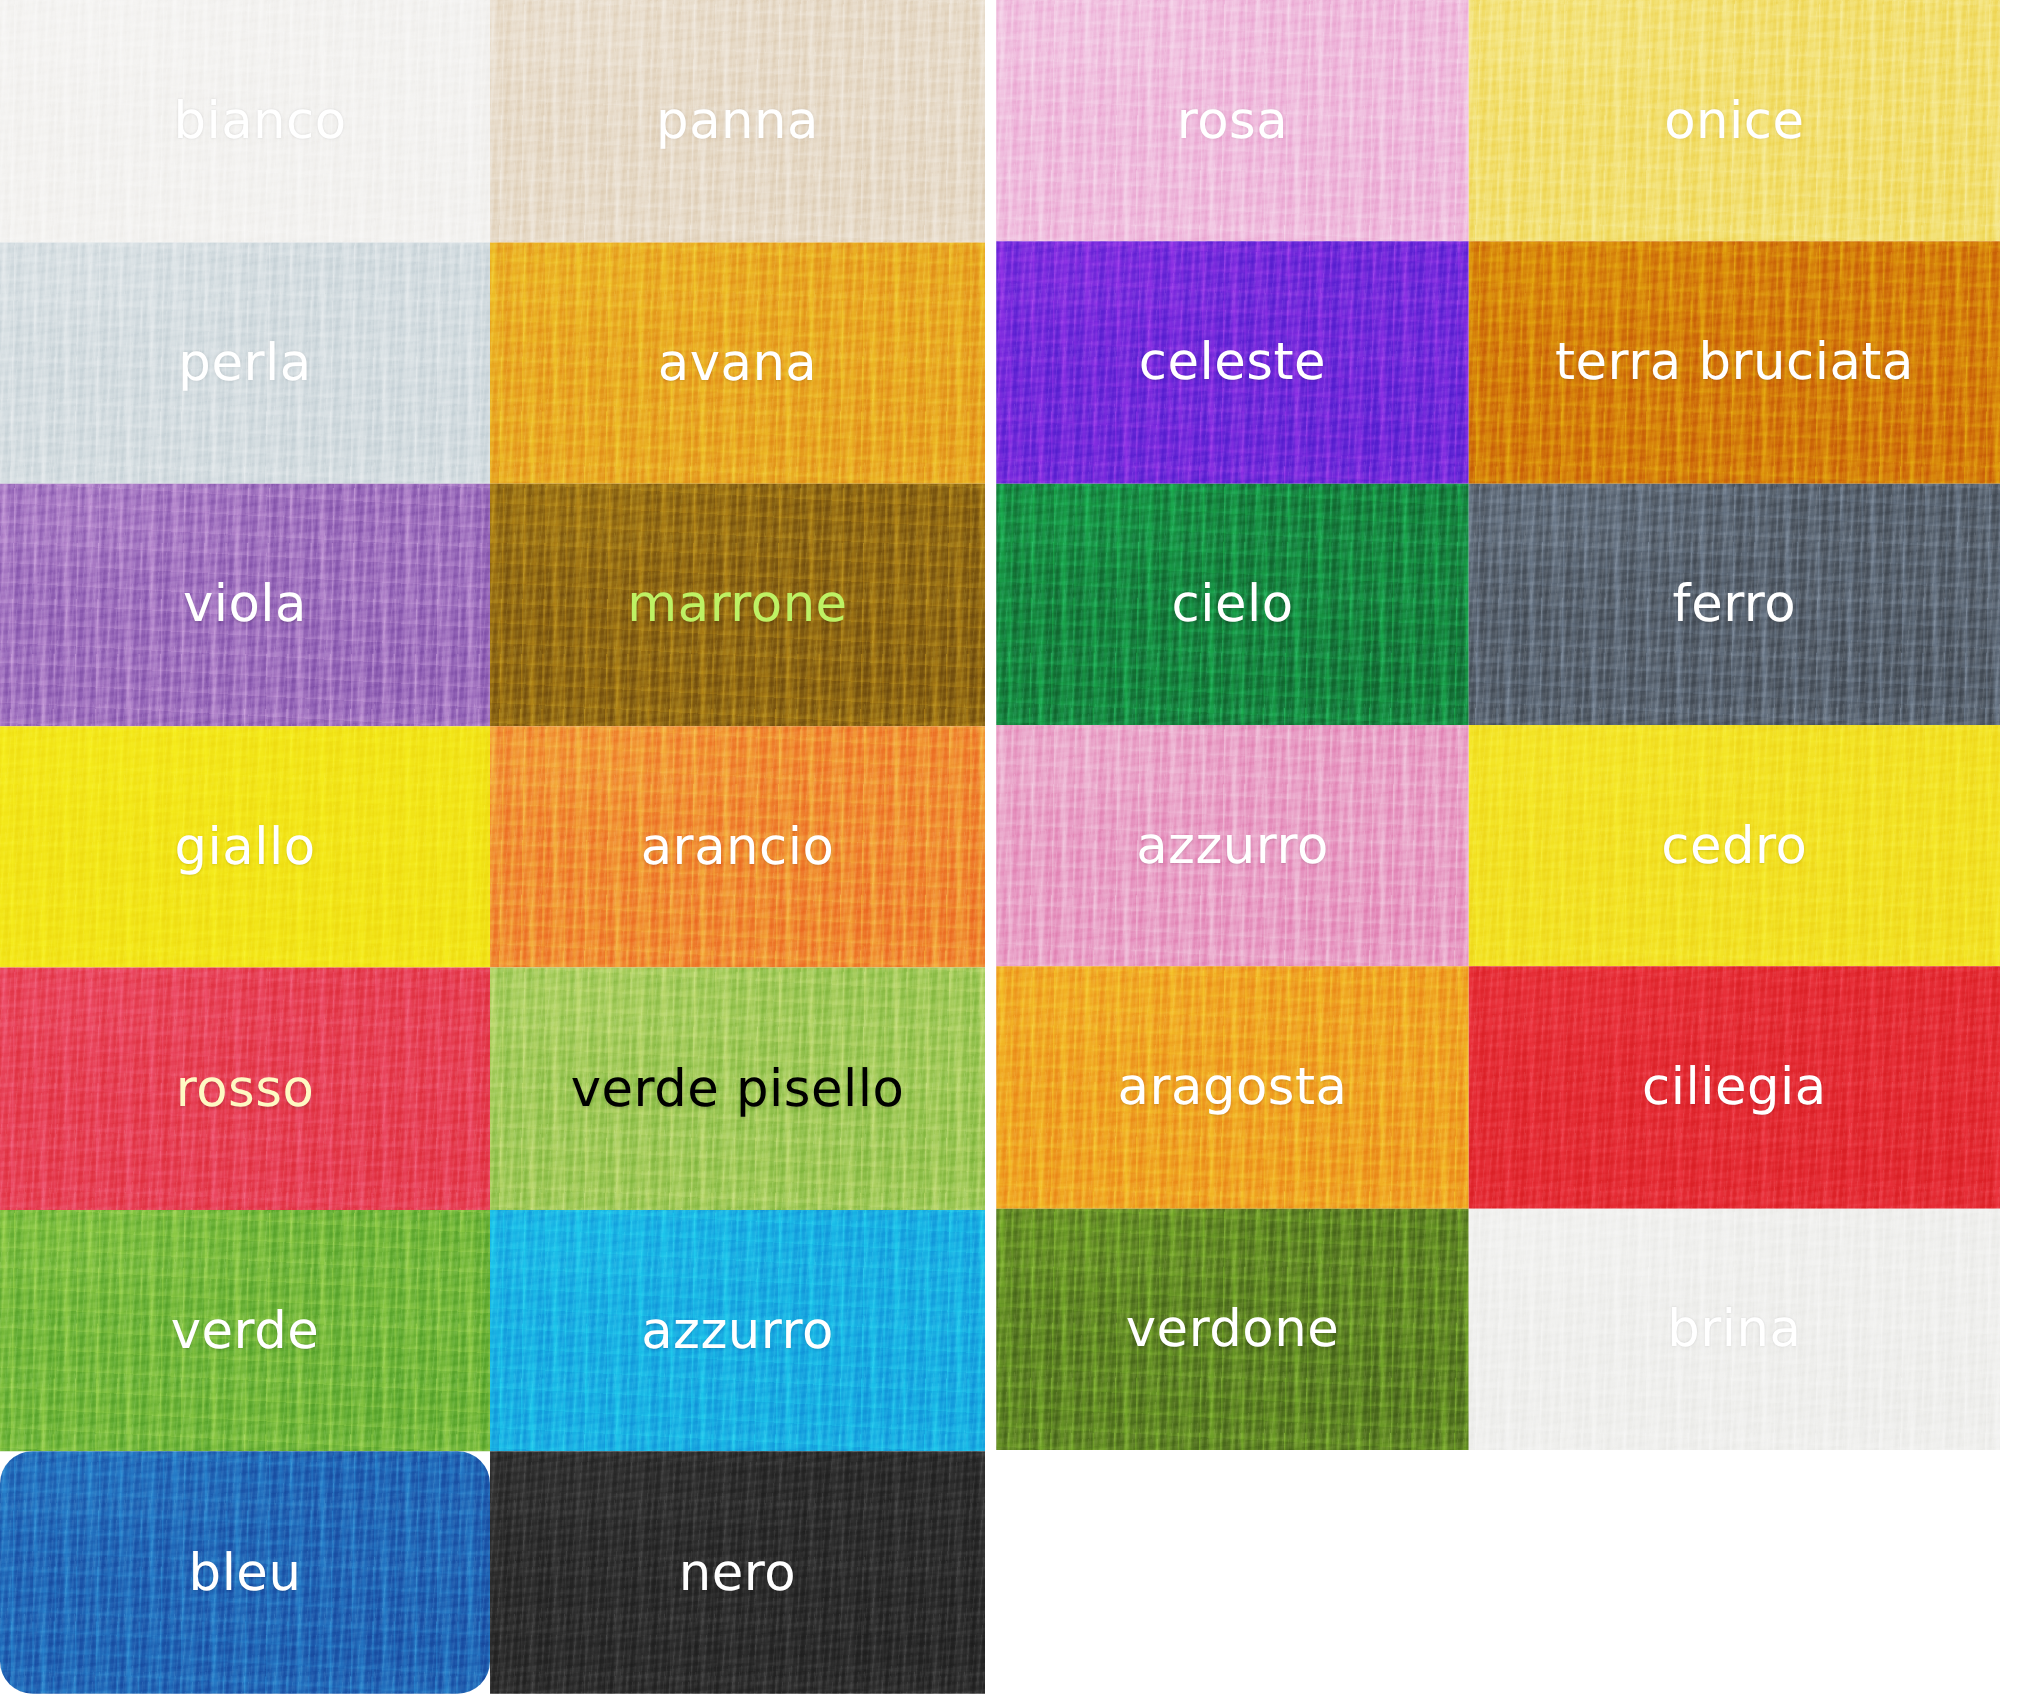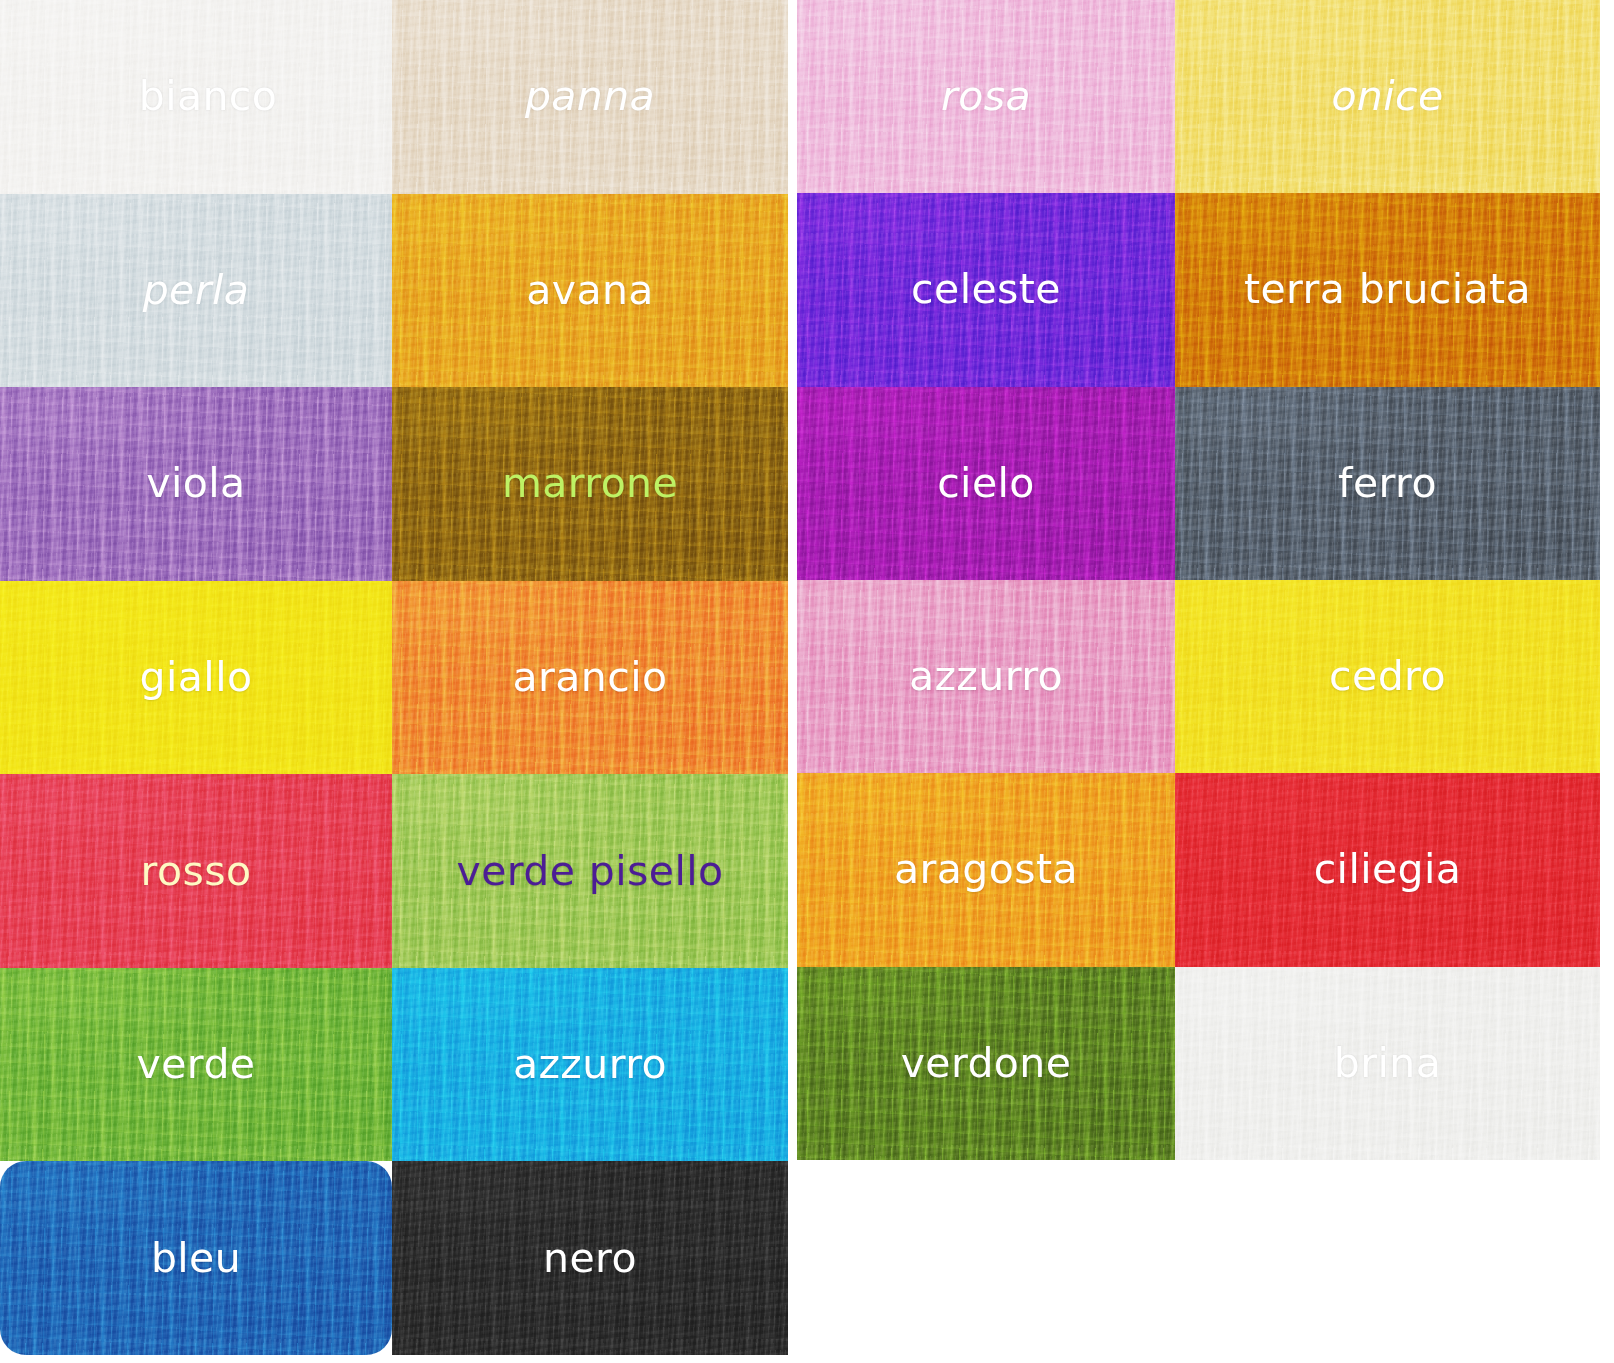--- a/index.html
+++ b/index.html
@@ -105,21 +105,20 @@
     font-weight: 400;
     letter-spacing: .4px;
     line-height: 1;
     white-space: nowrap;
     text-shadow: 0 1px 2px rgba(0,0,0,.13);
   }
   
   .swatch.faint .swatch-label {
     color: rgba(255,255,255,.93);
     text-shadow: 0 0 3px rgba(0,0,0,.08);
-    font-style: italic;
   }
   .swatch.verylight .swatch-label {
     color: #ffffff;
     text-shadow: 0 0 2px rgba(160,160,160,.35);
   }
 </style>
 </head>
 <body>
 
 <div id="chart-root">
@@ -165,21 +164,21 @@
         <span class="swatch-label" style="color: rgb(255, 255, 255);">arancio</span>
       </div>
       <div class="swatch" style="background: rgb(230, 62, 82);">
         <div class="tex"></div>
         <div class="tex2"></div>
         <span class="swatch-label" style="color: #fef9c3;">rosso</span>
       </div>
       <div class="swatch" style="background: rgb(156, 199, 85);">
         <div class="tex"></div>
         <div class="tex2"></div>
-        <span class="swatch-label" style="color: #4c1d95;">verde pisello</span>
+        <span class="swatch-label" style="color: #000000;">verde pisello</span>
       </div>
       <div class="swatch" style="background: rgb(111, 181, 57);">
         <div class="tex"></div>
         <div class="tex2"></div>
         <span class="swatch-label" style="color: rgb(255, 255, 255);">verde</span>
       </div>
       <div class="swatch" style="background: rgb(24, 172, 226);">
         <div class="tex"></div>
         <div class="tex2"></div>
         <span class="swatch-label" style="color: rgb(255, 255, 255);">azzurro</span>
@@ -209,21 +208,21 @@
       <div class="swatch" style="background: #6d28d9;">
         <div class="tex"></div>
         <div class="tex2"></div>
         <span class="swatch-label" style="color: rgb(255, 255, 255);">celeste</span>
       </div>
       <div class="swatch" style="background: rgb(211, 120, 10);">
         <div class="tex"></div>
         <div class="tex2"></div>
         <span class="swatch-label" style="color: rgb(255, 255, 255);">terra bruciata</span>
       </div>
-      <div class="swatch" style="background: #a21caf;">
+      <div class="swatch" style="background: #15803d;">
         <div class="tex"></div>
         <div class="tex2"></div>
         <span class="swatch-label" style="color: rgb(255, 255, 255);">cielo</span>
       </div>
       <div class="swatch" style="background: rgb(85, 95, 107);">
         <div class="tex"></div>
         <div class="tex2"></div>
         <span class="swatch-label" style="color: rgb(255, 255, 255);">ferro</span>
       </div>
       <div class="swatch" style="background: rgb(232, 155, 196);">

